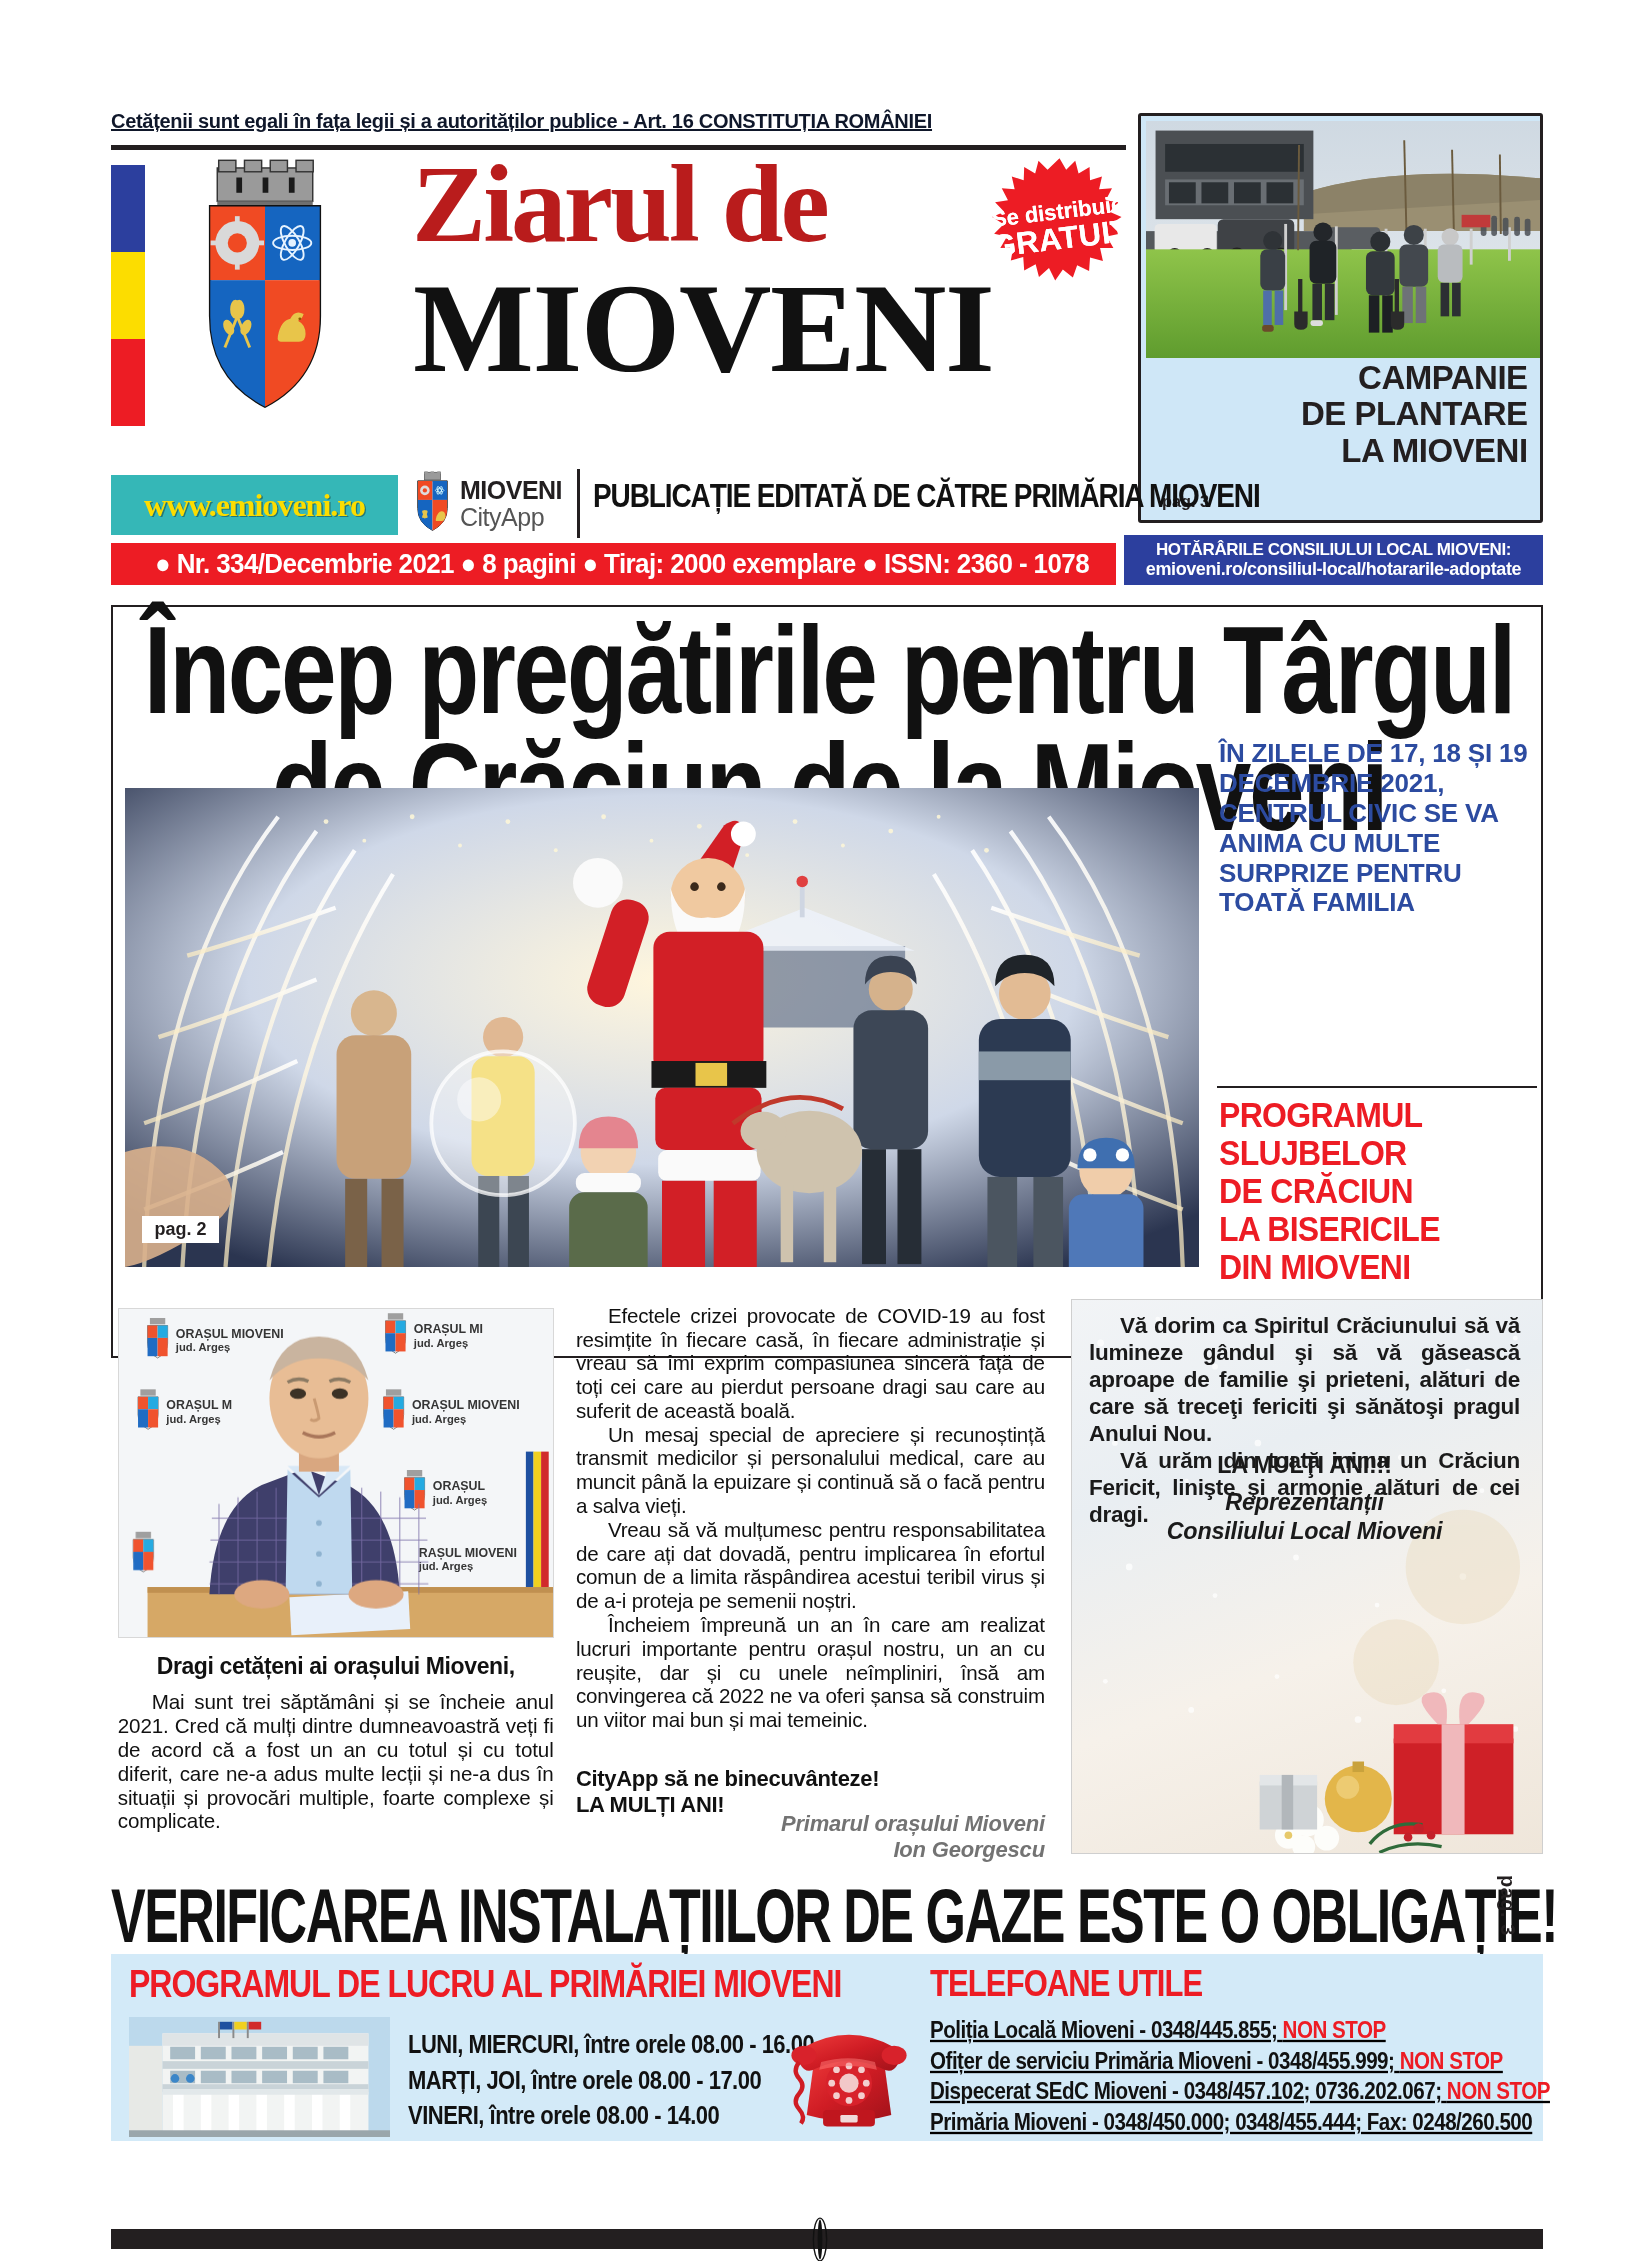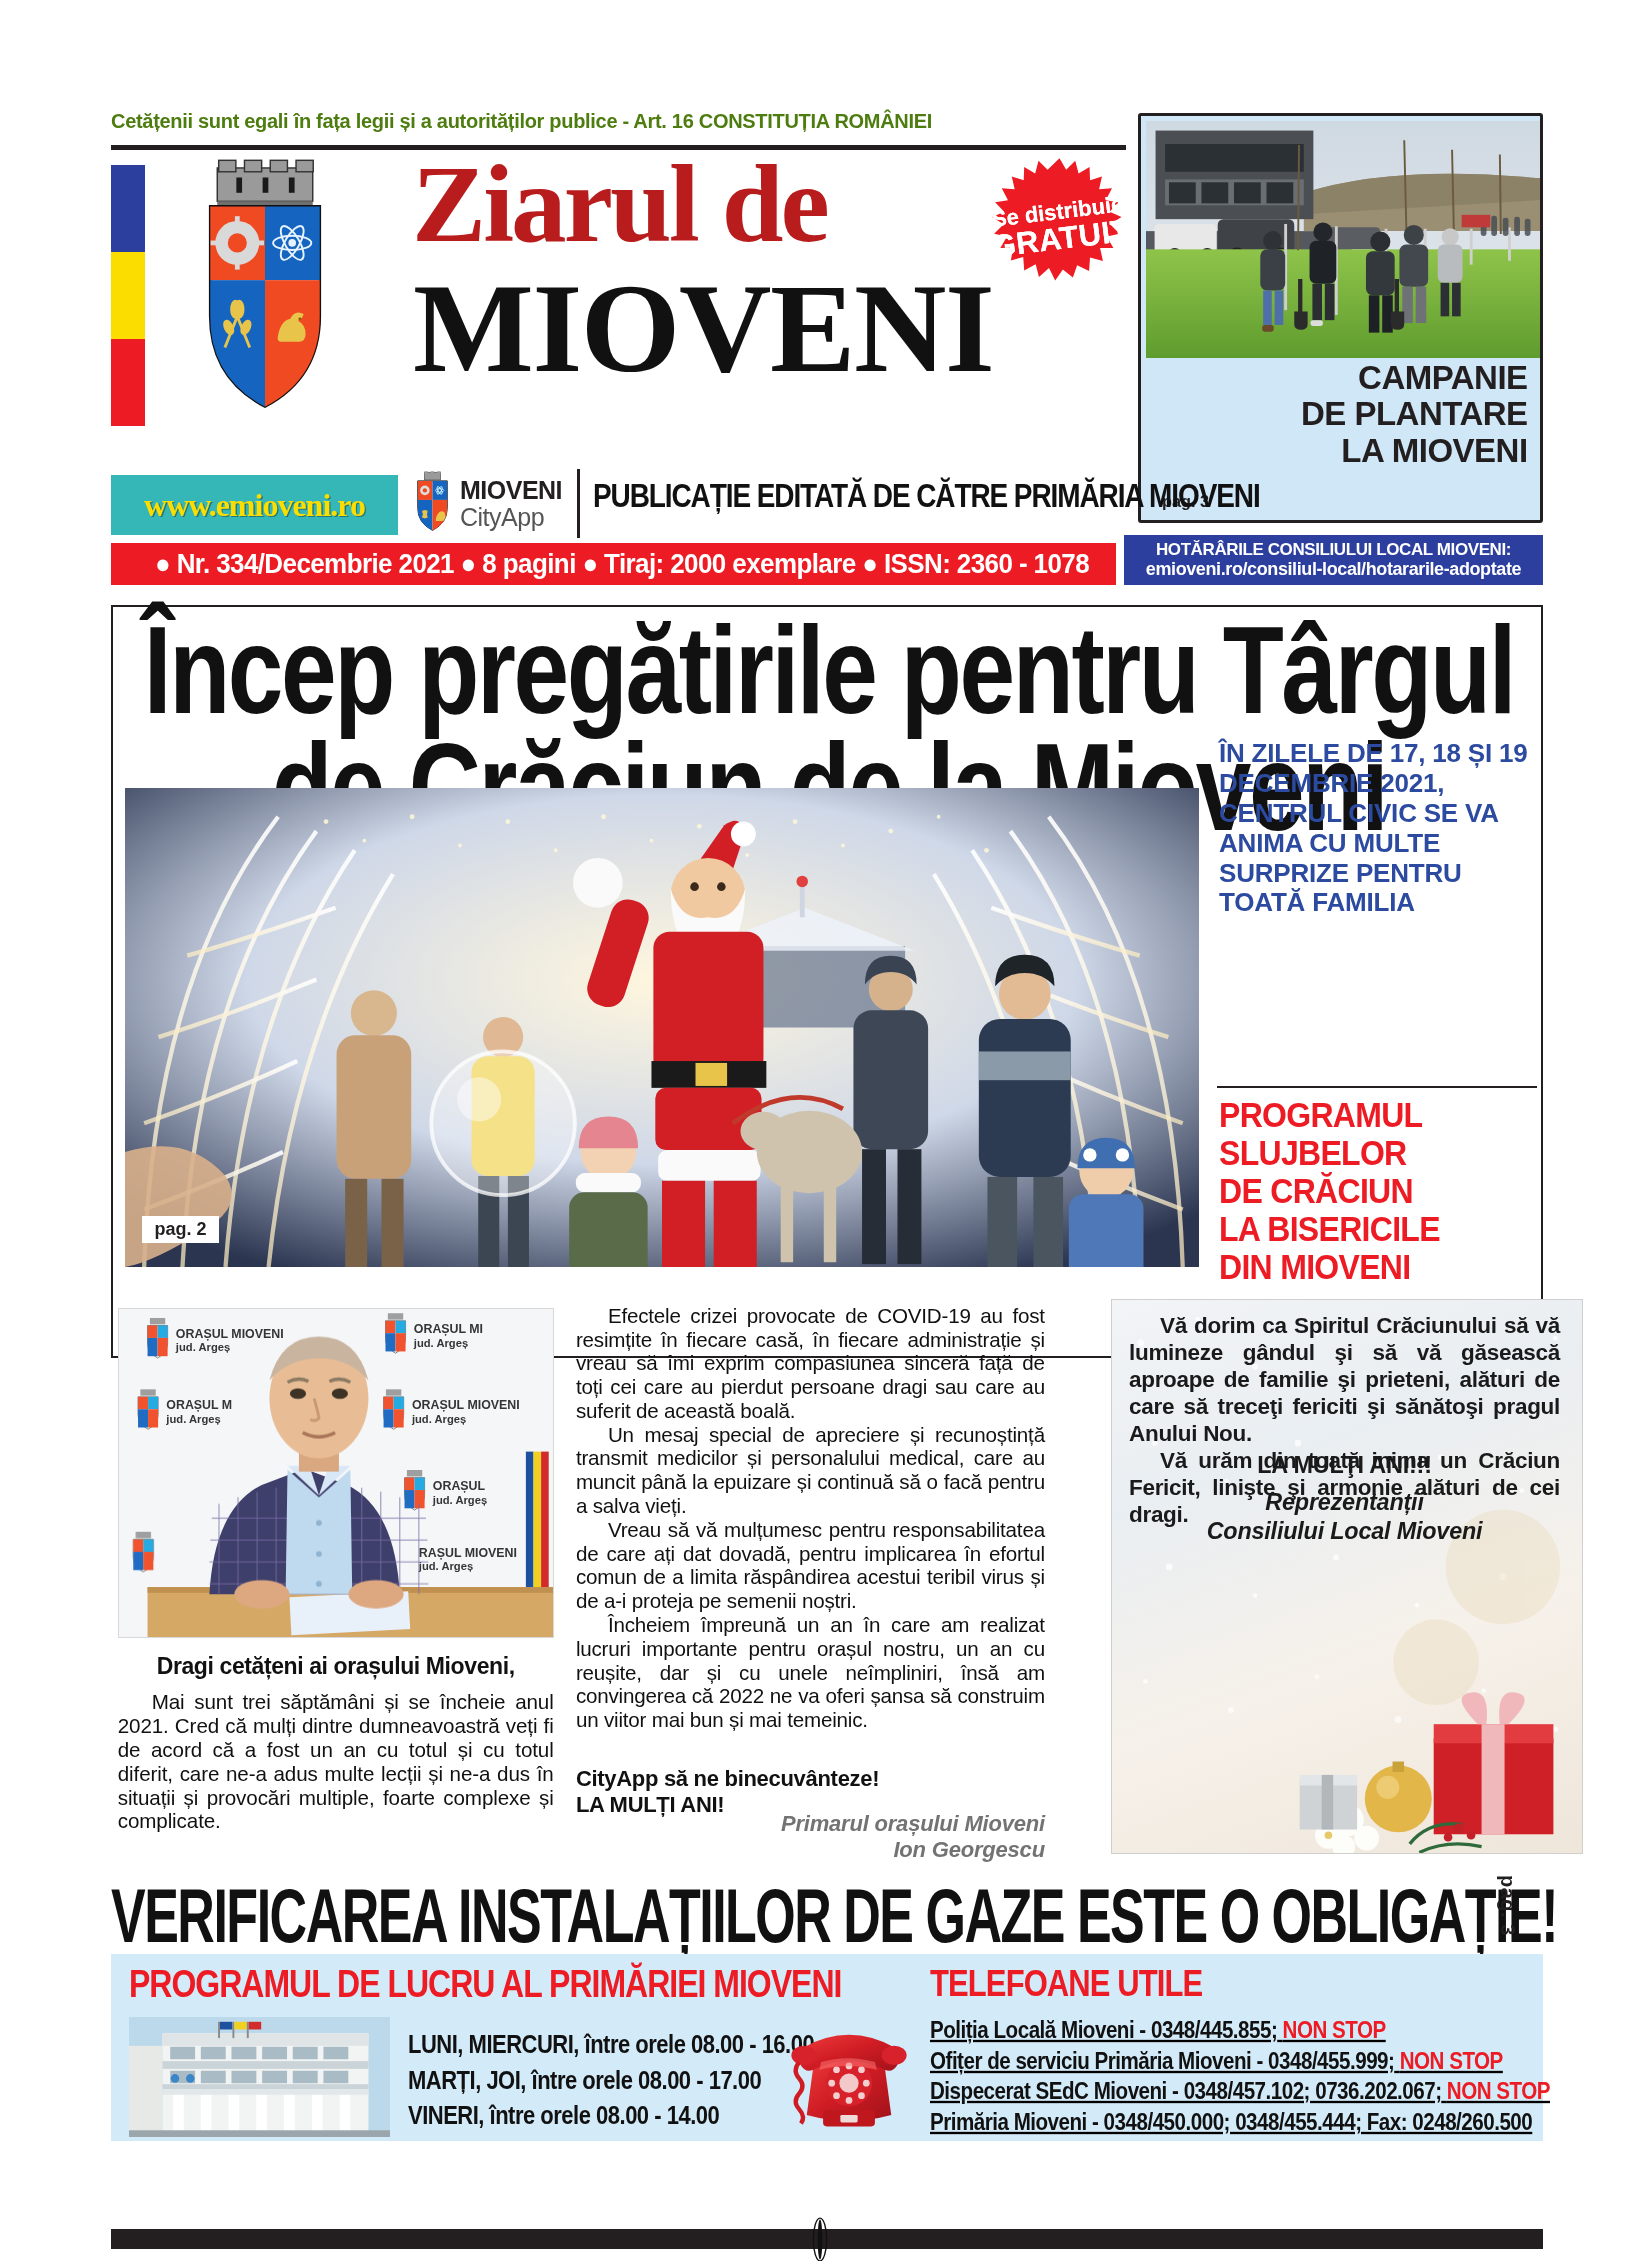--- a/index.html
+++ b/index.html
@@ -9,21 +9,21 @@
     font-family: "Liberation Sans", sans-serif;
     overflow: hidden;
   }
   .page { position: relative; width: 1640px; height: 2261px; background:#fff; }
 
   
   .const-line {
     position: absolute; left: 111px; top: 111px; width: 1005px;
     font: 800 20px/1 "Liberation Sans", sans-serif;
     letter-spacing: -0.3px;
-    color: #4d7c0f; white-space: nowrap;
+    color: #0f172a; white-space: nowrap; text-decoration: underline;
   }
   .const-rule {
     position: absolute; left: 111px; top: 145px; width: 1015px; height: 5.3px; background: #231f20;
   }
 
   
   .flagbar { position: absolute; left: 111px; top: 165px; width: 34px; height: 261px; }
   .flagbar div { width:100%; height: 33.33%; }
   .fb-blue { background:#2c3f9e; }
   .fb-yellow { background:#fcdd00; }
@@ -191,21 +191,21 @@
     font: bold 22px/1.18 "Liberation Sans", sans-serif; color:#111; letter-spacing:-0.3px;
   }
   .mid-sign {
     position:absolute; left:2.9px; top:512px; width:469px; text-align:right;
     font: bold italic 22px/1.18 "Liberation Sans", sans-serif; color:#737373; letter-spacing:-0.2px;
   }
 
   .col-right {
     position:absolute; left:960px; top:0; width:472px; height:555px;
     background: linear-gradient(160deg,#f2f4f6 0%,#e9eef2 30%,#f6f1ea 62%,#efe6da 100%);
-    border:1px solid #cfcfcf; overflow:hidden;margin-left:40px;
+    border:1px solid #cfcfcf; overflow:hidden;
   }
   .right-snow { position:absolute; inset:0; }
   .right-gifts { position:absolute; right:-4.8px; bottom:-9.6px; width:297px; height:225px; }
   .right-gifts svg { width:100%; height:100%; }
   .right-body {
     position:absolute; left:17px; top:12.4px; width:431px;
     font: bold 22.5px/1.20 "Liberation Sans", sans-serif; color:#1a1a1a;
     text-align:justify; letter-spacing:-0.3px;
   }
   .right-body p { text-indent:31px; }

